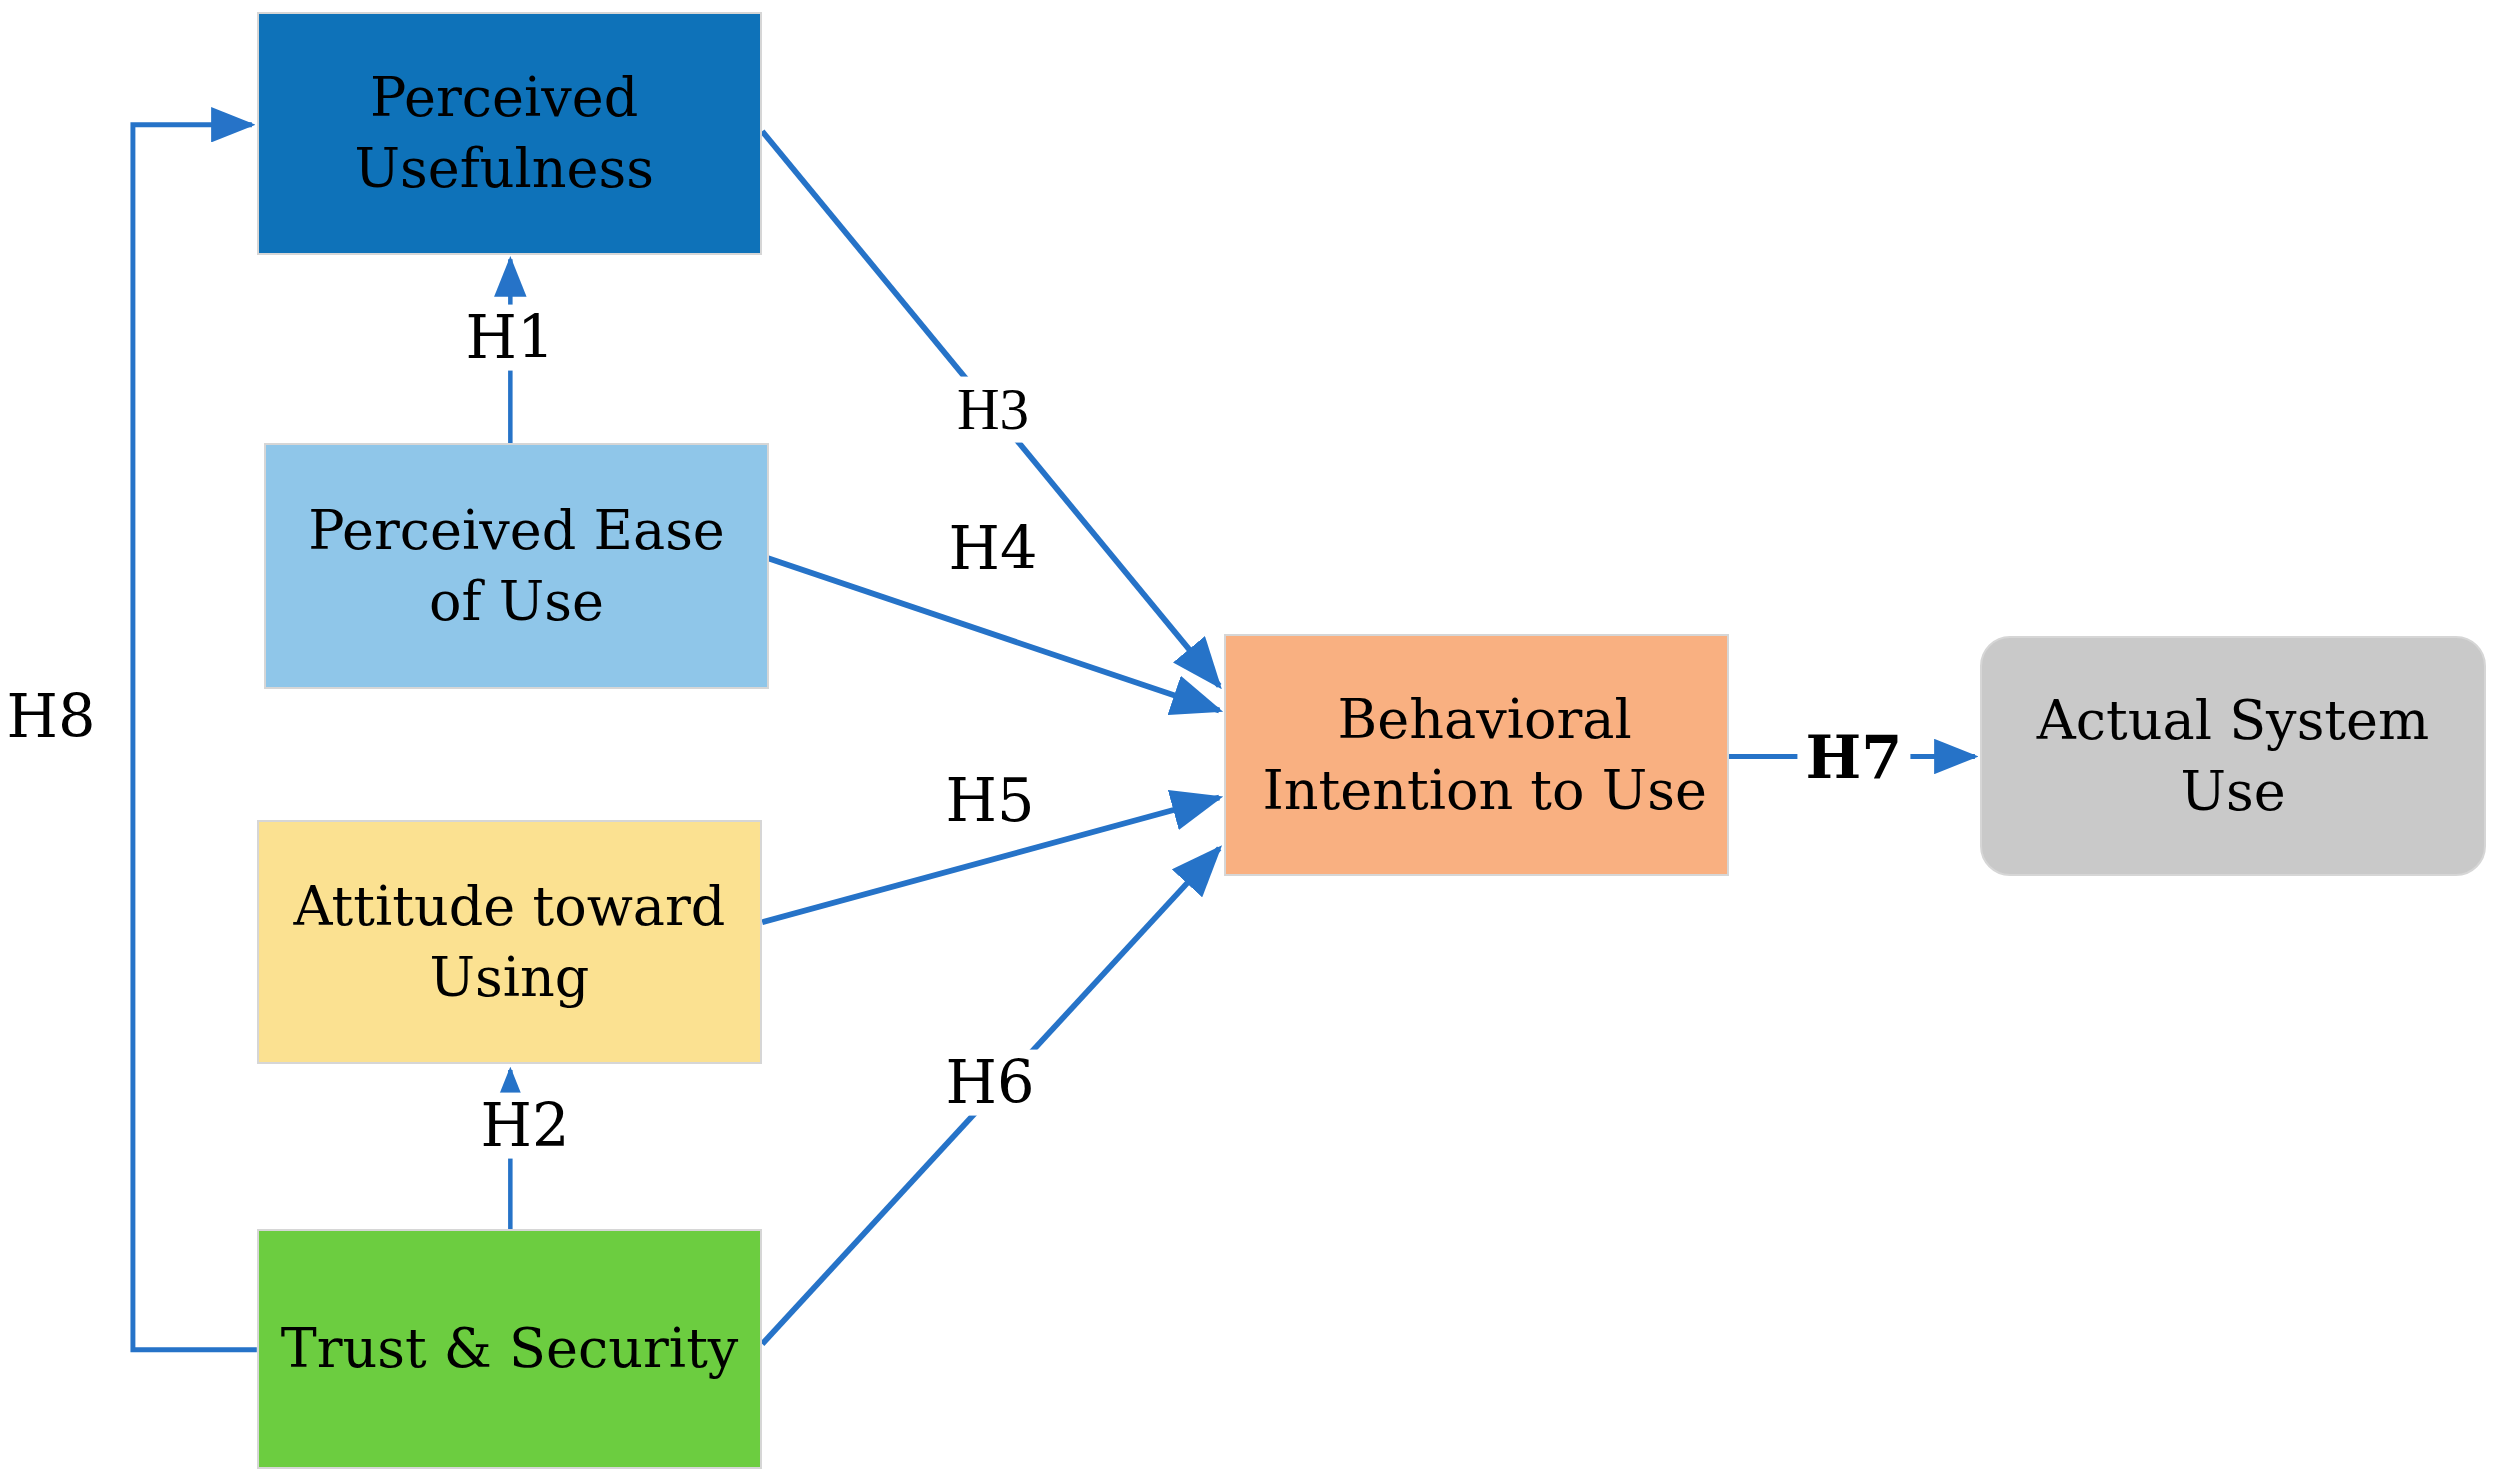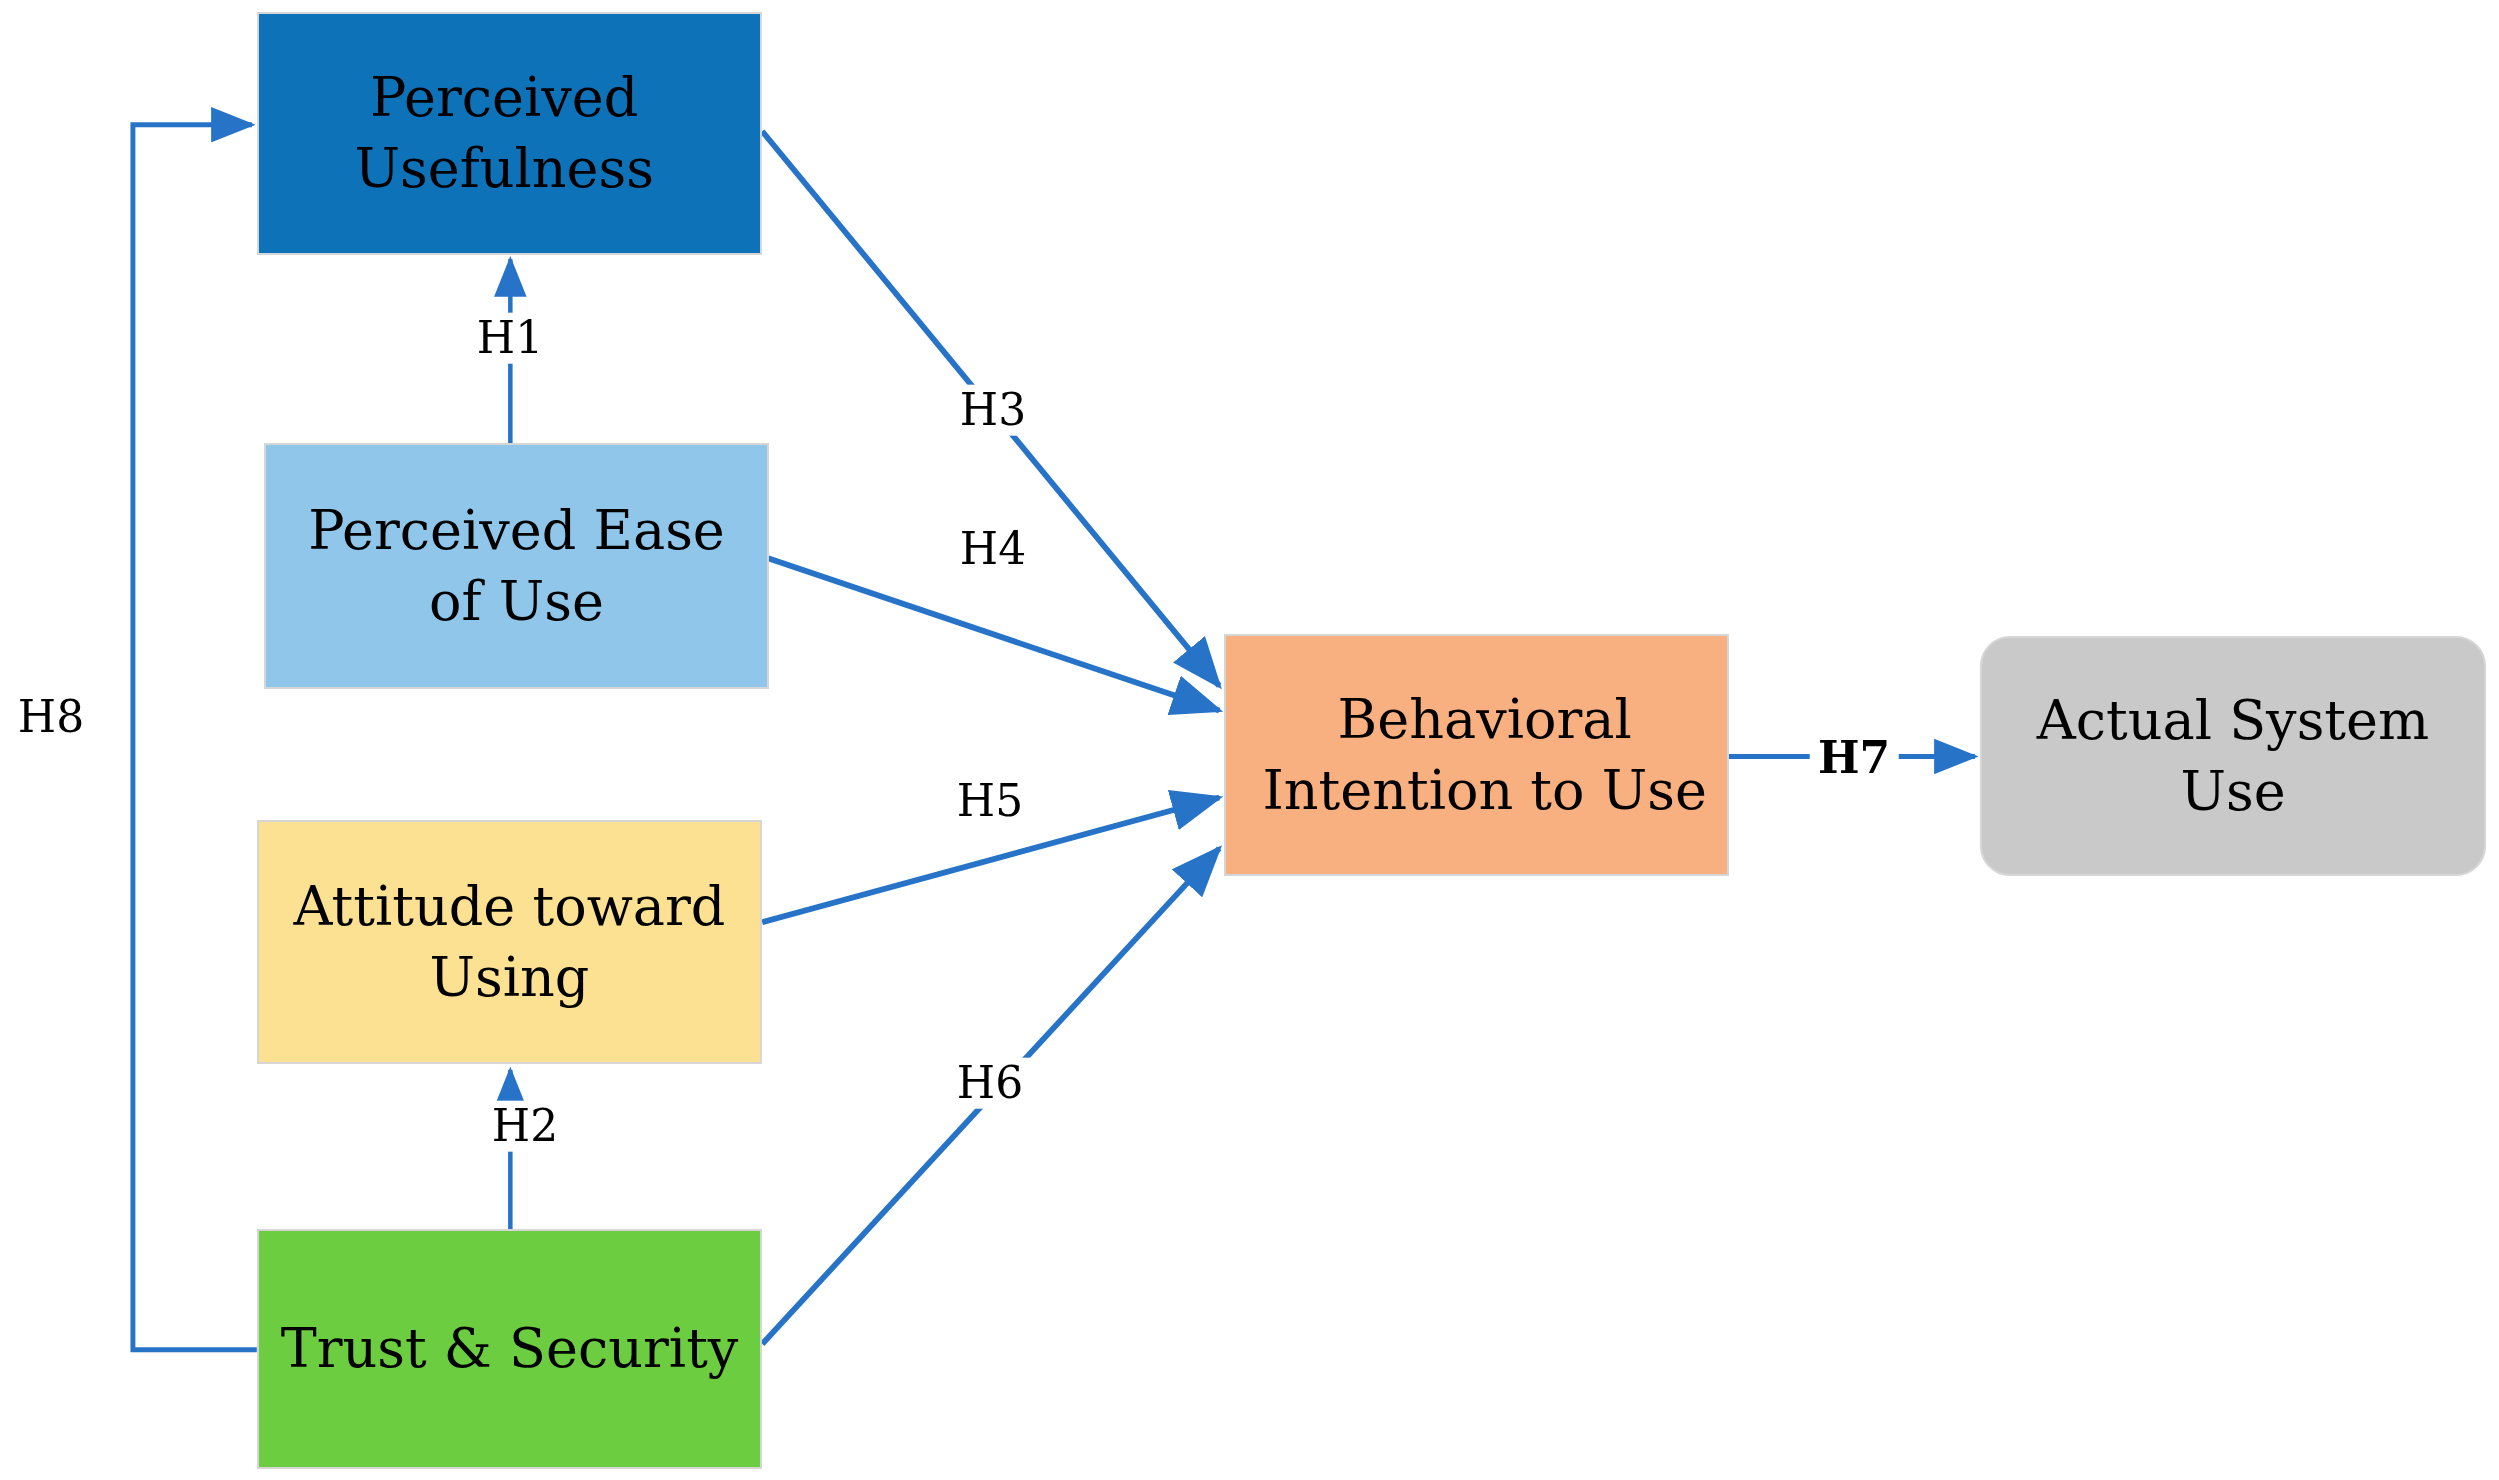--- a/index.html
+++ b/index.html
@@ -38,21 +38,21 @@
     color: #000000;
     font-size: 54px;
     line-height: 1.32;
     padding: 0 19.7px;
   }
   .edge-label {
     position: absolute;
     transform: translate(-50%, -54%);
     background: #ffffff;
     color: #000000;
-    font-size: 44px;
+    font-size: 59px;
     line-height: 1.0;
     padding: 3.3px 8.2px;
     white-space: nowrap;
   }
 </style>
 </head>
 <body>
 
 <div id="canvas">
 
@@ -99,21 +99,21 @@
   <div class="node" style="left: 1224px; top: 634px; width: 505px; height: 242px; background-color: rgb(249, 176, 129); padding-left: 36px;">
     <span>Behavioral Intention to Use</span>
   </div>
 
   <div class="node" style="left: 1980px; top: 636px; width: 506px; height: 240px; background-color: rgb(201, 201, 201); border-radius: 30px;">
     <span>Actual System Use</span>
   </div>
 
   <span class="edge-label" style="left:510px; top:340px;">H1</span>
   <span class="edge-label" style="left:525px; top:1128px;">H2</span>
-  <span class="edge-label" style="left:993px; top:412px;">H3</span>
+  <span class="edge-label" style="left:993px; top:412px;font-family:Liberation Serif, serif;">H3</span>
   <span class="edge-label" style="left:993px; top:551px;">H4</span>
   <span class="edge-label" style="left:990px; top:803px;">H5</span>
   <span class="edge-label" style="left:990px; top:1085px;">H6</span>
   <span class="edge-label" style="left:1854px; top:760px;font-weight:bold;">H7</span>
   <span class="edge-label" style="left:51px; top:719px;">H8</span>
 
 </div>
 
 
 </body></html>

